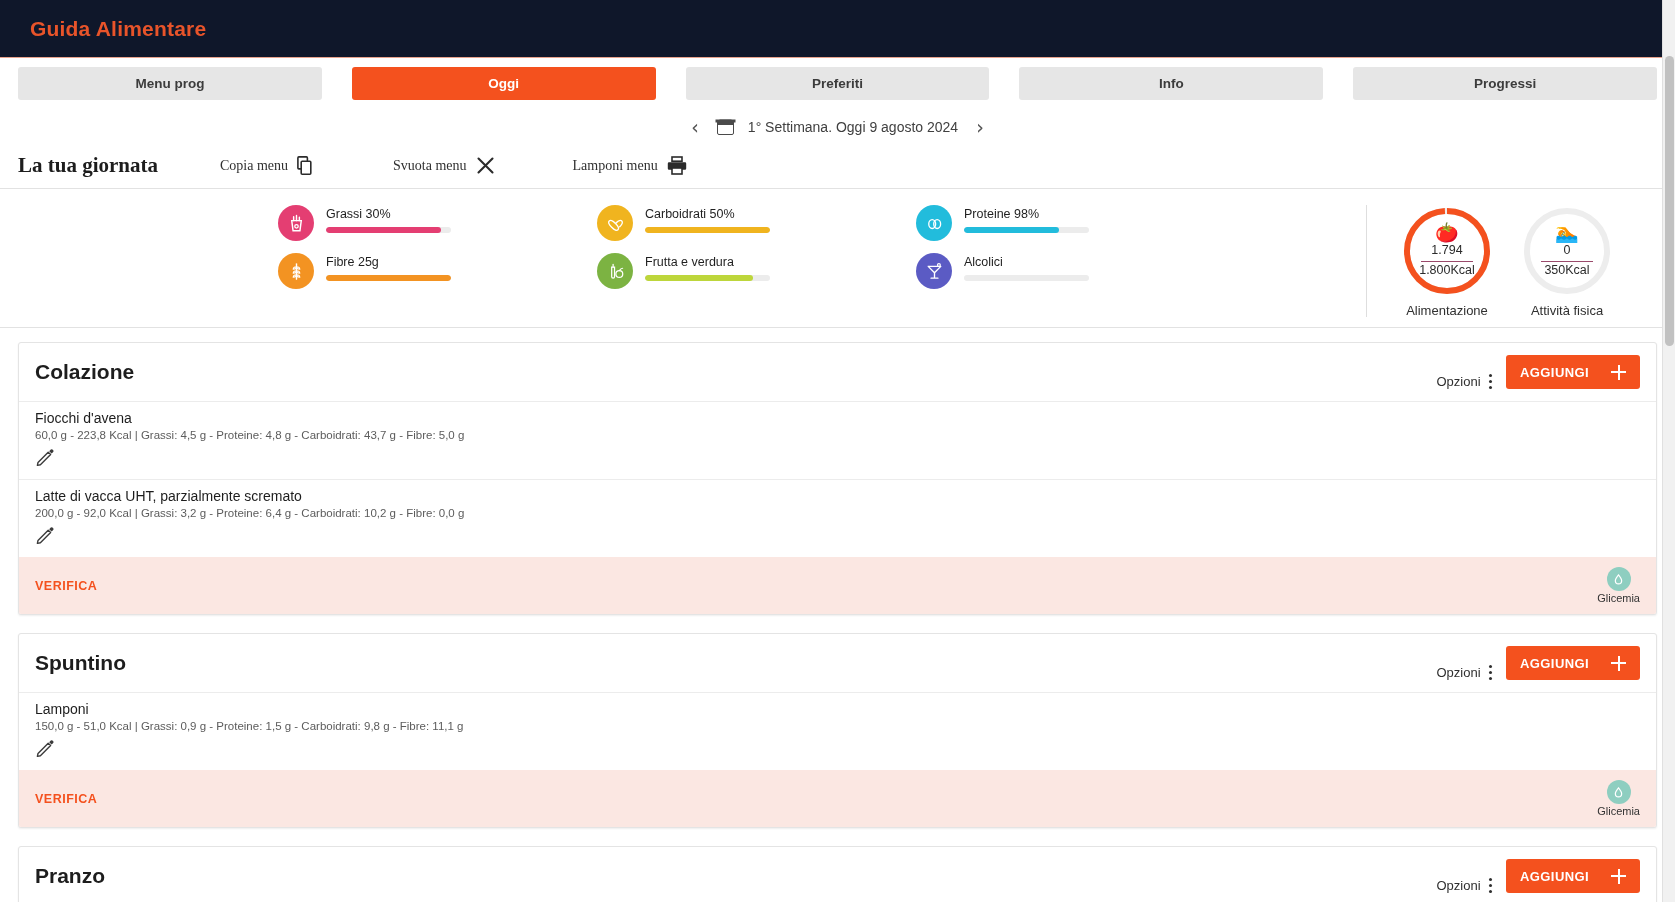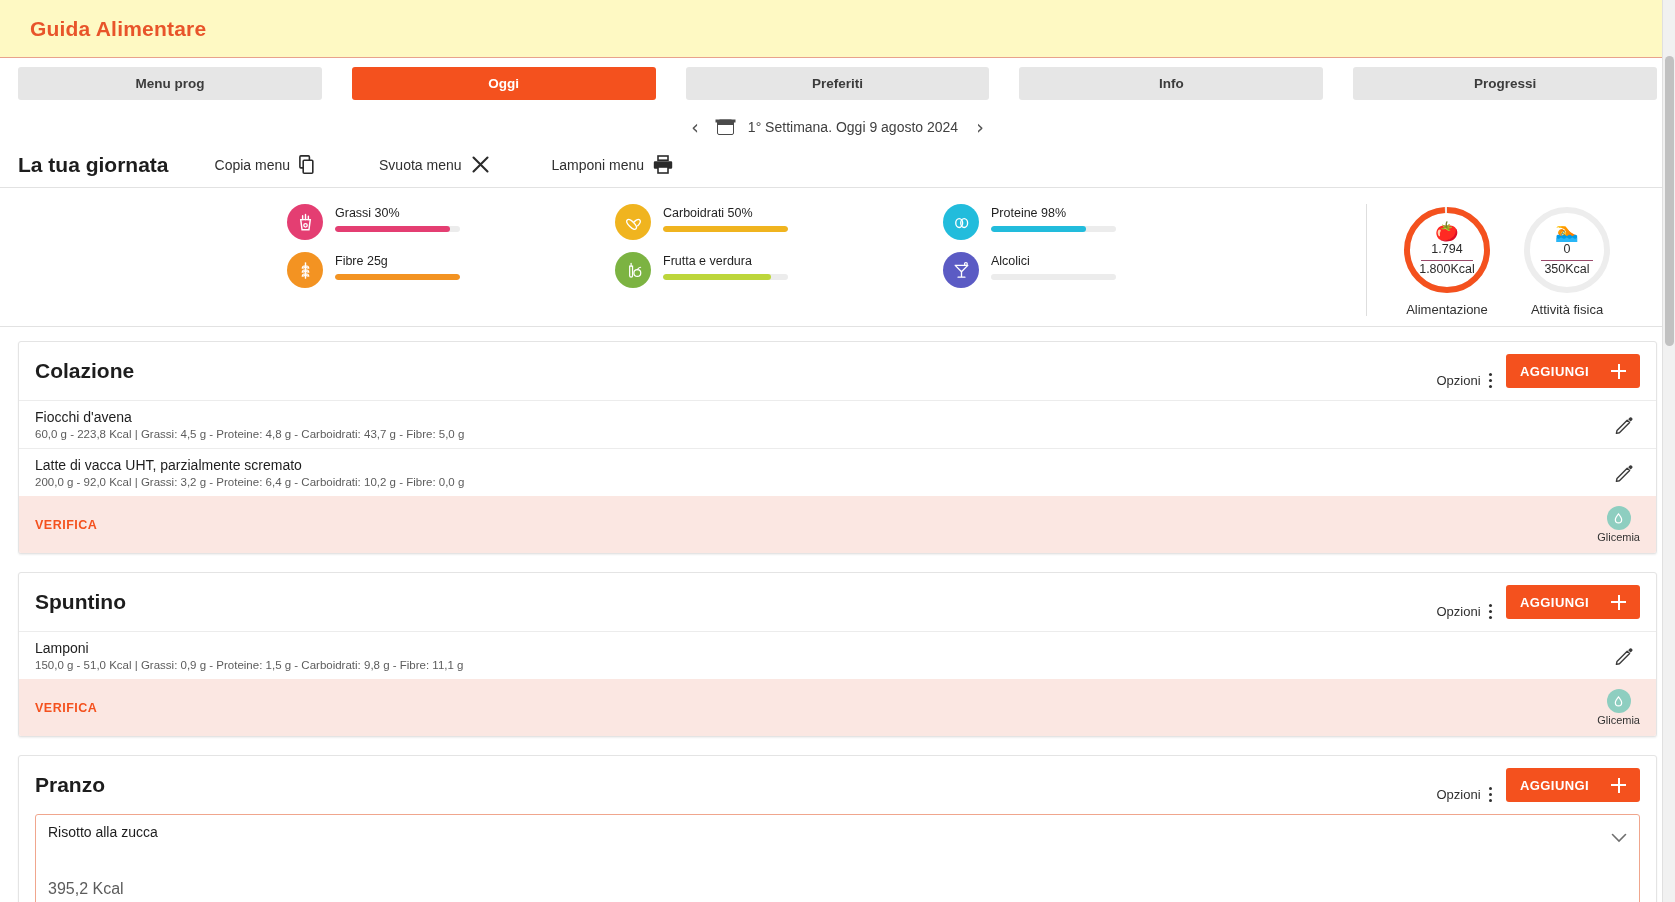--- a/index.html
+++ b/index.html
@@ -7,21 +7,21 @@
   html, body {
     width: 1675px; height: 902px;
     font-family: "Liberation Sans", sans-serif;
     background: #ffffff;
     overflow: hidden;
   }
   #app { position: relative; width: 1675px; height: 902px; background:#fff; overflow:hidden; }
 
   
   .appbar {
-    height: 58px; background:#fef9c3;
+    height: 58px; background:#0f172a;
     display:flex; align-items:center;
     padding-left: 30px;
     border-bottom: 1px solid #e8a28c;
   }
   .app-title {
     color:#e8542a; font-size:21px; font-weight:bold;
     letter-spacing:.2px;
   }
 
   
@@ -53,39 +53,40 @@
   }
   .cal-ico::after{
     content:""; position:absolute; left:0; right:0; top:2px; height:4px;
     background:#4a4a4a;
     box-shadow: 2px -2px 0 -0.5px #4a4a4a, -2px -2px 0 -0.5px #4a4a4a;
   }
   .datenav .date-lbl { cursor:pointer; }
 
   
   .daybar {
-    display:flex; align-items:flex-end; gap:0;
+    display:flex; align-items:flex-end; gap:16px;
     padding: 8px 18px 10px 18px;
     border-bottom:1px solid #e2e2e2;
+    font-family:Liberation Serif, serif;
   }
   .day-title { font-size:21px; font-weight:bold; color:#1d1d1d; margin-right:46px; }
   .tool {
     display:flex; align-items:center; gap:9px; margin-right:62px;
     font-size:14px; color:#303030; cursor:pointer; padding-bottom:3px;
   }
   .tool svg { display:block; }
 
   
   .macro-panel {
     display:flex; align-items:flex-start;
     padding: 16px 0 10px 0;
     border-bottom:1px solid #e2e2e2;
     position:relative;
   }
-  .macro-cols { display:flex; flex:1; padding-left: 278px; gap: 18px; margin-left: 9px; }
+  .macro-cols { display:flex; flex:1; padding-left: 278px; gap: 9px; }
   .macro-col { width: 310px; }
   .macro-row { display:flex; align-items:flex-start; gap:12px; margin-bottom:12px; }
   .macro-ico {
     width:36px; height:36px; border-radius:50%;
     display:flex; align-items:center; justify-content:center; flex:0 0 36px;
   }
   .macro-ico svg { display:block; }
   .macro-body { padding-top:2px; }
   .macro-lbl { font-size:12.5px; color:#1f1f1f; margin-bottom:6px; white-space:nowrap; }
   .macro-track {
@@ -136,21 +137,21 @@
   }
   .plus { position:relative; width:15px; height:15px; }
   .plus::before, .plus::after {
     content:""; position:absolute; background:#fff;
   }
   .plus::before { left:0; right:0; top:6.5px; height:2px; }
   .plus::after { top:0; bottom:0; left:6.5px; width:2px; }
 
   .food-row {
     display:flex; align-items:flex-start;
-    padding: 8px 16px 8px 16px; border-top:1px solid #ececec;
+    padding: 8px 16px 8px 16px; border-top:1px solid #ececec;flex-direction:column;
   }
   .meal-head + .food-row { border-top:1px solid #ececec; }
   .food-txt { flex:1; }
   .food-name { font-size:14px; color:#1d1d1d; margin-bottom:3px; }
   .food-meta { font-size:11.5px; color:#5c5c5c; }
   .pencil { width:26px; flex:0 0 26px; padding-top:6px; cursor:pointer; }
 
   .verifica-bar {
     background:#fbe7e2; display:flex; align-items:center;
     padding: 10px 16px; min-height:54px;

